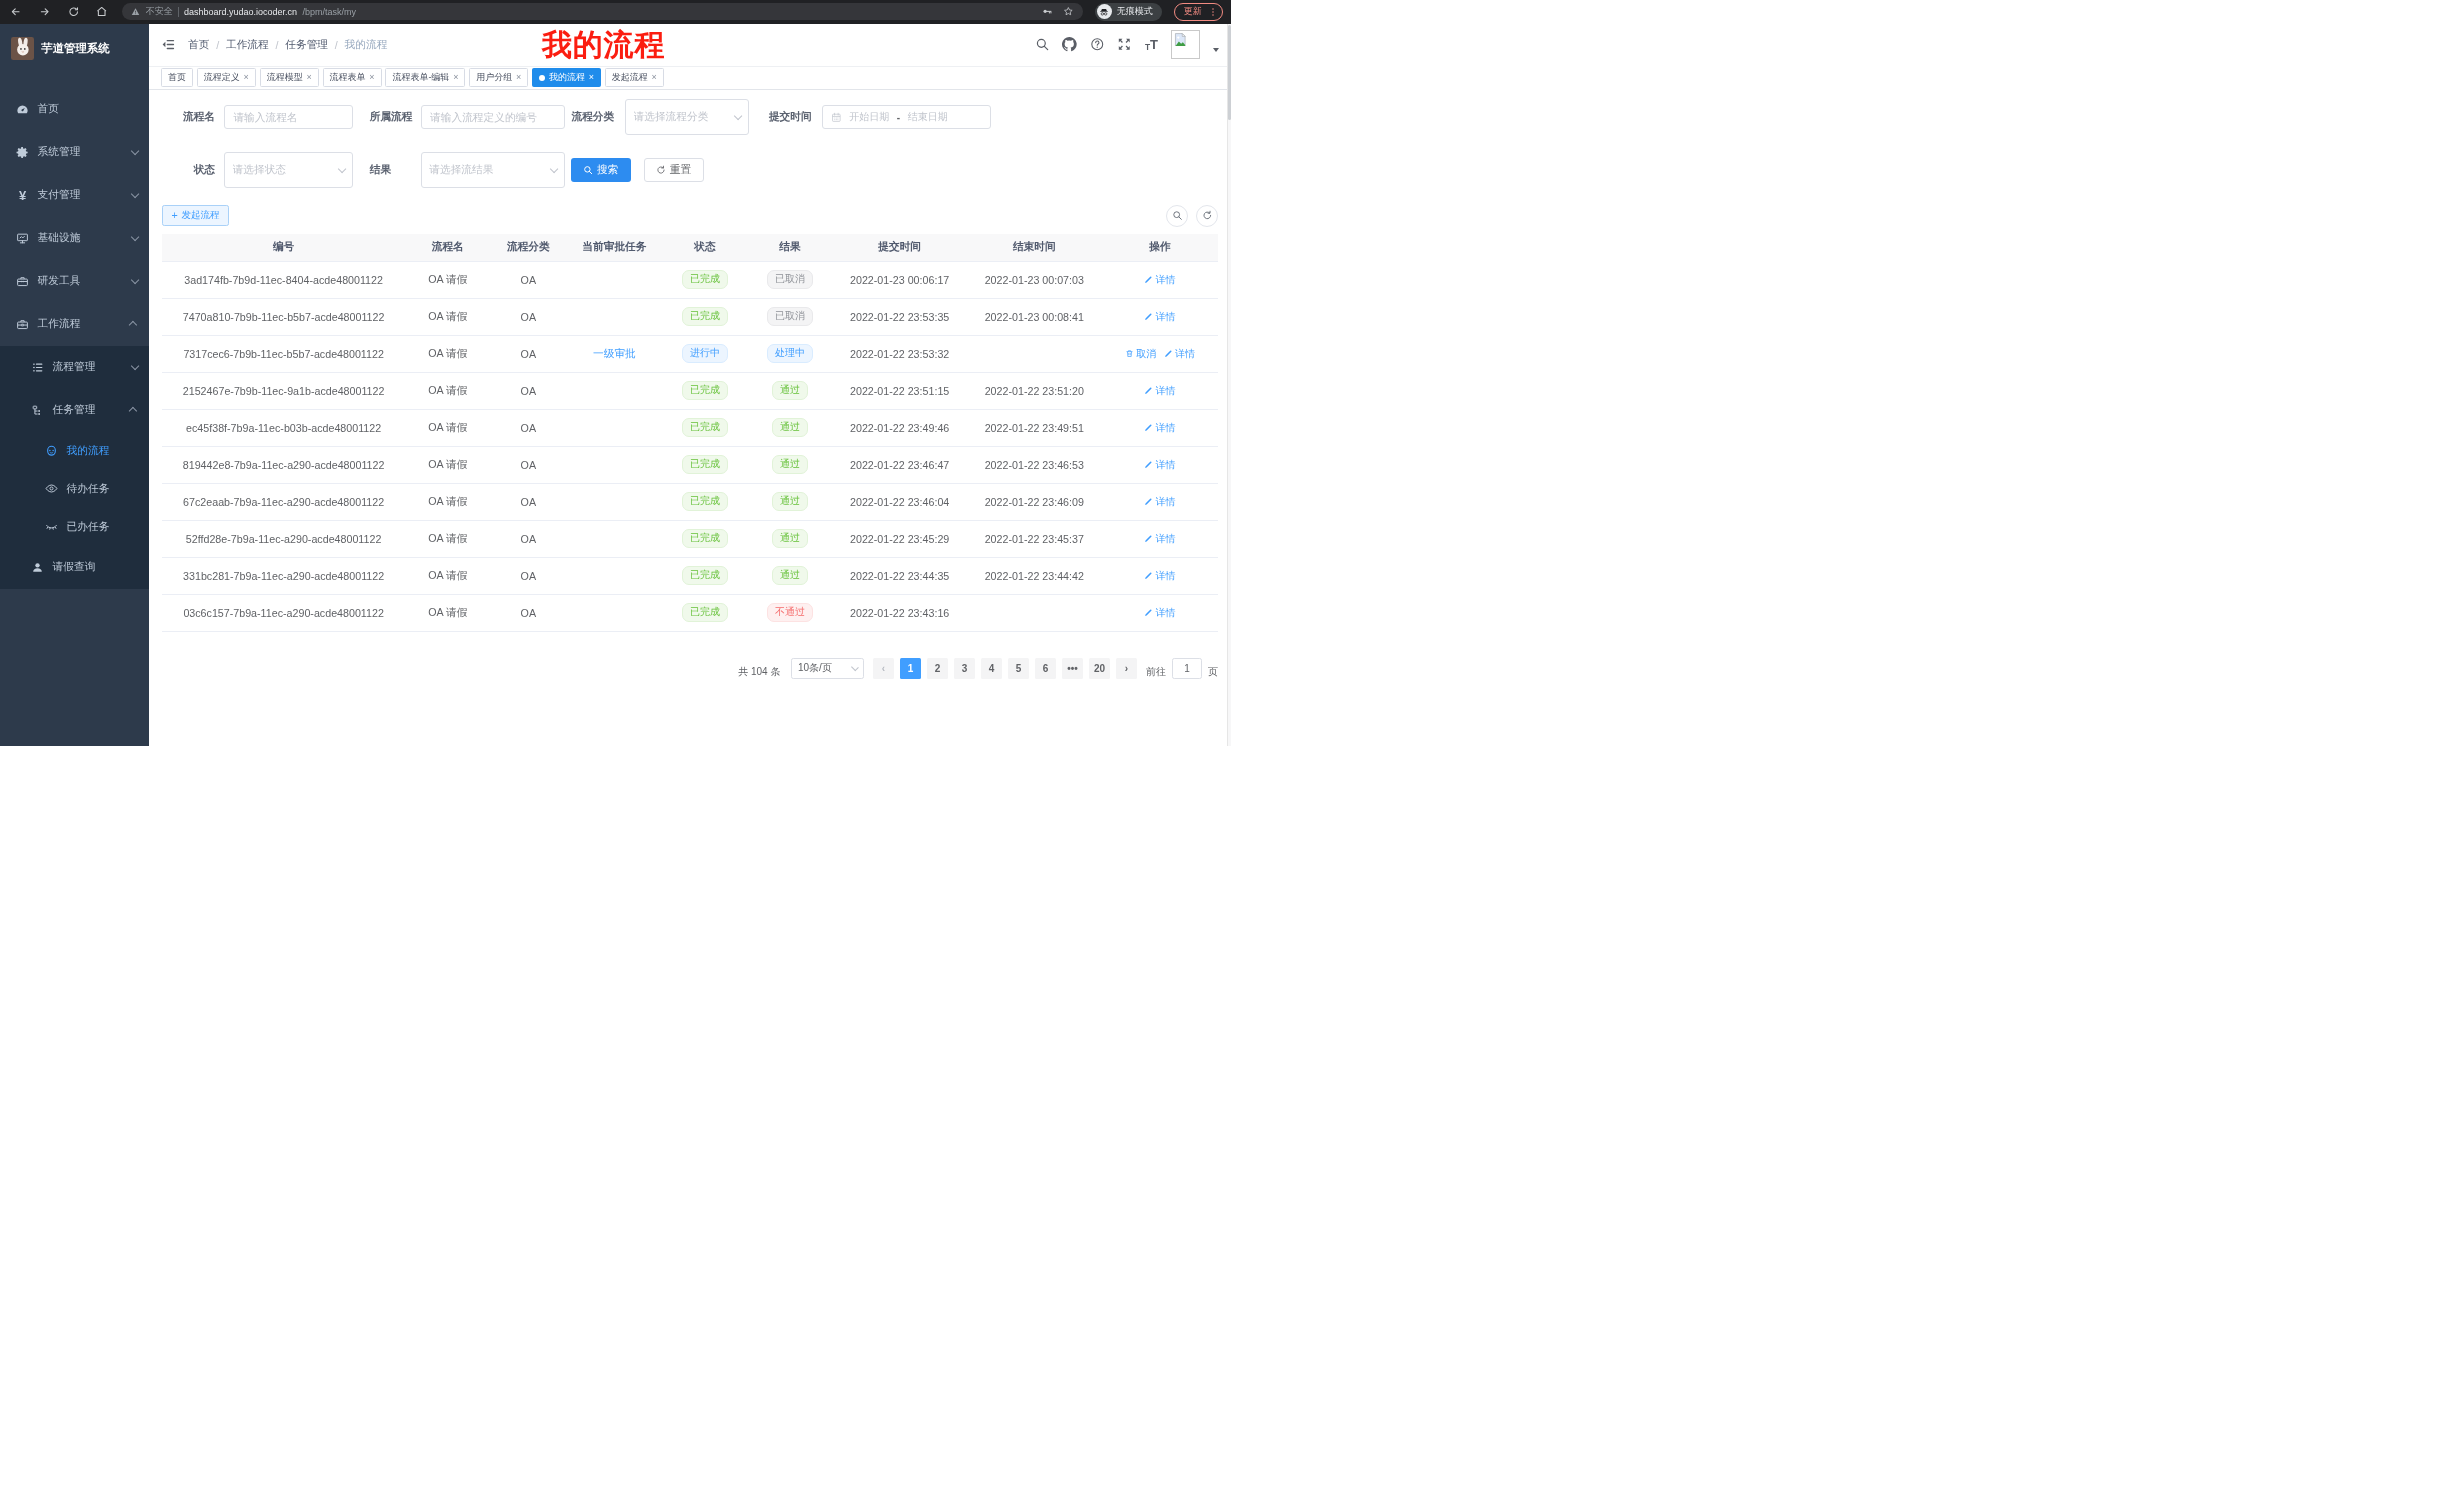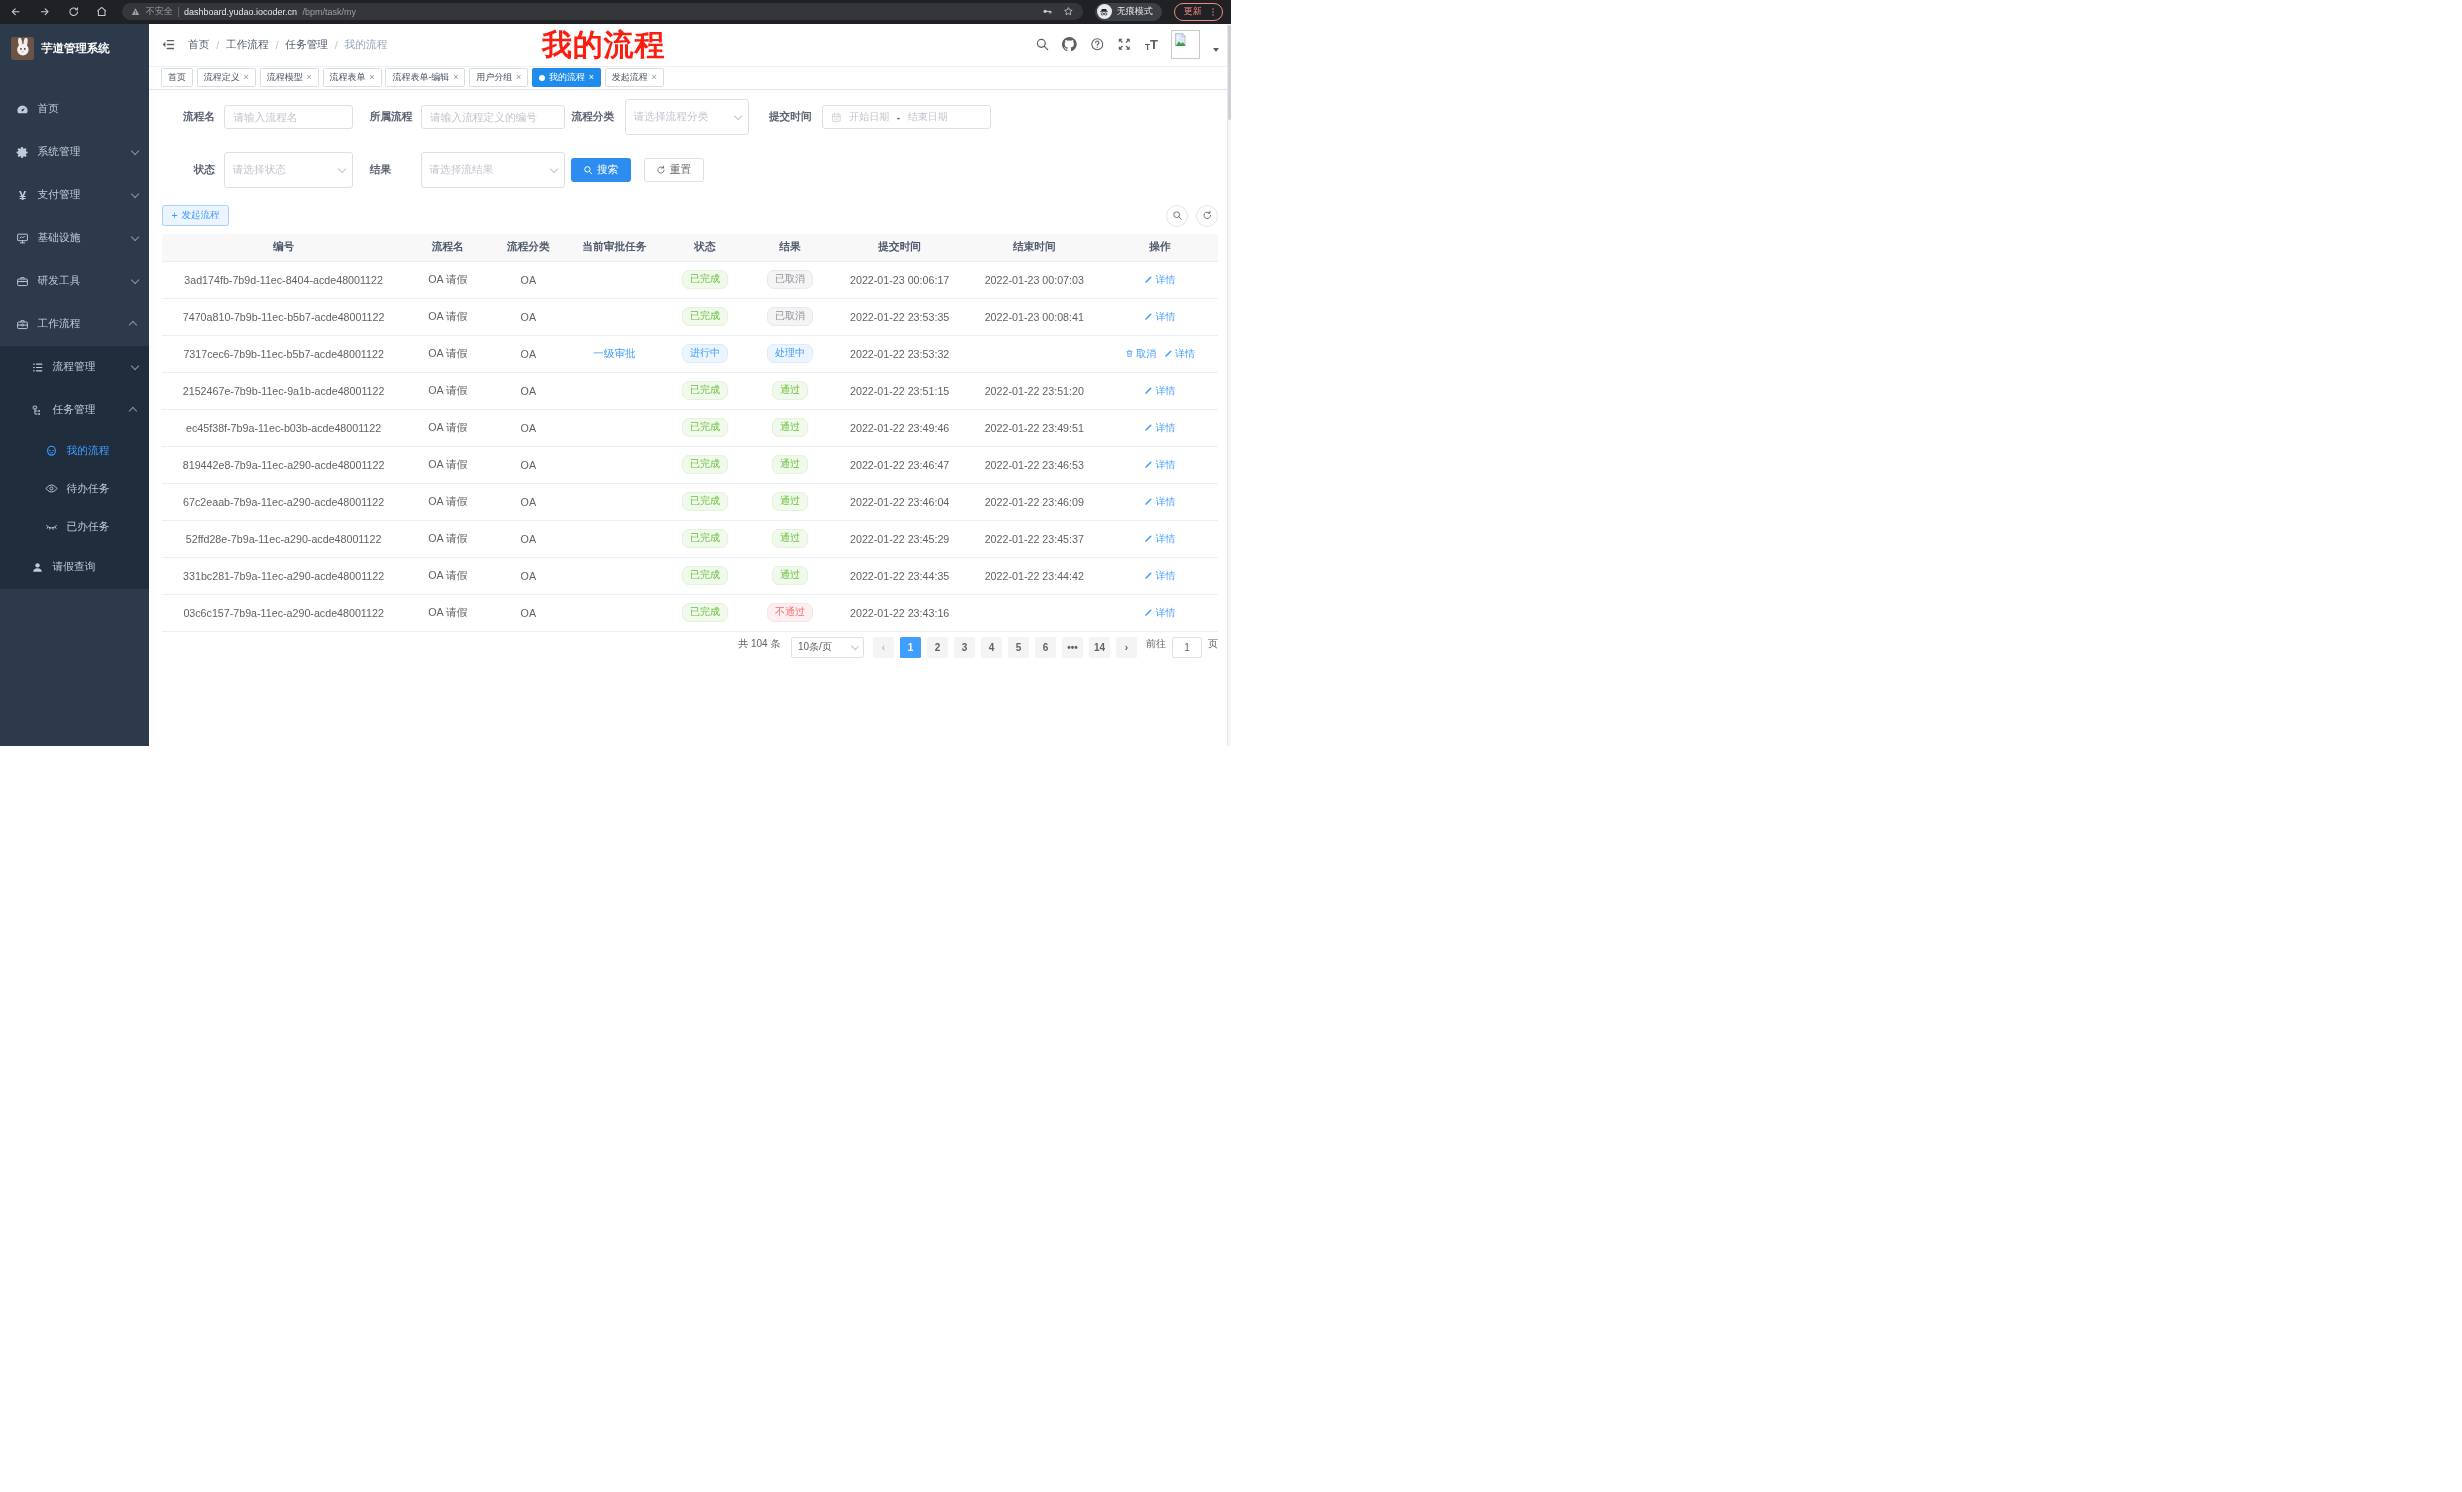--- a/index.html
+++ b/index.html
@@ -123,21 +123,21 @@
   .tag-badge{display:inline-block;padding:2.3px 6.8px;font-size:10px;line-height:1.25;border-radius:7px;border:0.8px solid transparent}
   .tag-badge.success{color:#67c23a;background:#f0f9eb;border-color:#e1f3d8}
   .tag-badge.primary{color:#409eff;background:#ecf5ff;border-color:#d9ecff}
   .tag-badge.info{color:#909399;background:#f4f4f5;border-color:#e9e9eb}
   .tag-badge.danger{color:#f56c6c;background:#fef0f0;border-color:#fde2e2}
   .link{color:#409eff;font-size:10px;display:inline-flex;align-items:center;gap:2.3px;cursor:pointer;margin:0 3.8px}
   .link svg{width:9px;height:9px}
   .task-link{color:#409eff;cursor:pointer}
 
   
-  .pagination{display:flex;align-items:flex-start;justify-content:flex-end;gap:6px;margin-top:5px;
+  .pagination{display:flex;align-items:flex-end;justify-content:flex-end;gap:6px;margin-top:26px;
               font-size:10px;color:#606266}
   .pg-total{margin-right:4.6px}
   .size-sel{width:73px;height:21px;border:0.8px solid #dcdfe6;border-radius:2.3px;display:flex;align-items:center;
             padding:0 6px;color:#606266;font-size:10px;cursor:pointer;background:#fff}
   .size-sel .ph{flex:1}
   .size-sel .chev{width:4.6px;height:4.6px;border-color:#c0c4cc;margin-left:3px}
   .pages{display:flex;align-items:center;gap:6px;margin:0 3px}
   .page-btn{min-width:21px;height:21px;padding:0 3px;border-radius:1.5px;background:#f4f4f5;color:#606266;
             display:flex;align-items:center;justify-content:center;font-weight:700;cursor:pointer;font-size:10px}
   .page-btn.active{background:#409eff;color:#fff}
@@ -775,21 +775,21 @@
         </div>
         <div class="pages">
             <span class="page-btn nav">‹</span>
             <span class="page-btn active">1</span>
             <span class="page-btn">2</span>
             <span class="page-btn">3</span>
             <span class="page-btn">4</span>
             <span class="page-btn">5</span>
             <span class="page-btn">6</span>
             <span class="page-btn more">•••</span>
-            <span class="page-btn">14</span>
+            <span class="page-btn">20</span>
             <span class="page-btn next">›</span>
           </div>
         <span>前往</span>
         <input class="jump-input" value="1" style="">
         <span>页</span>
       </div>
     </div>
   </div>
 </div>
 

